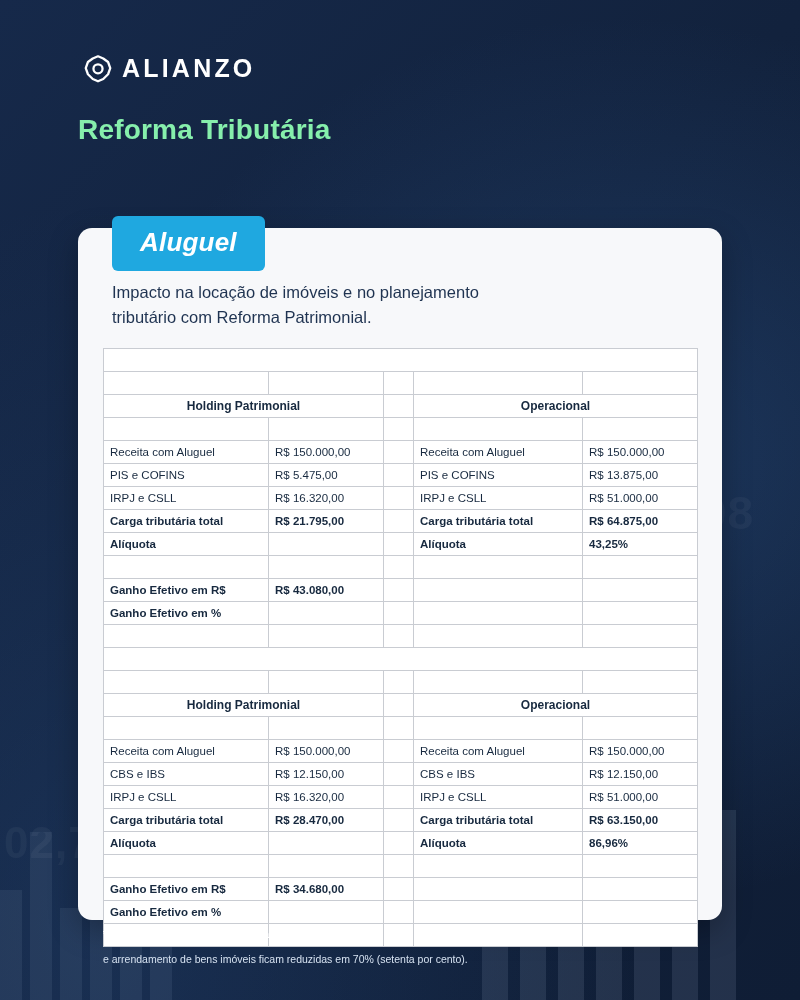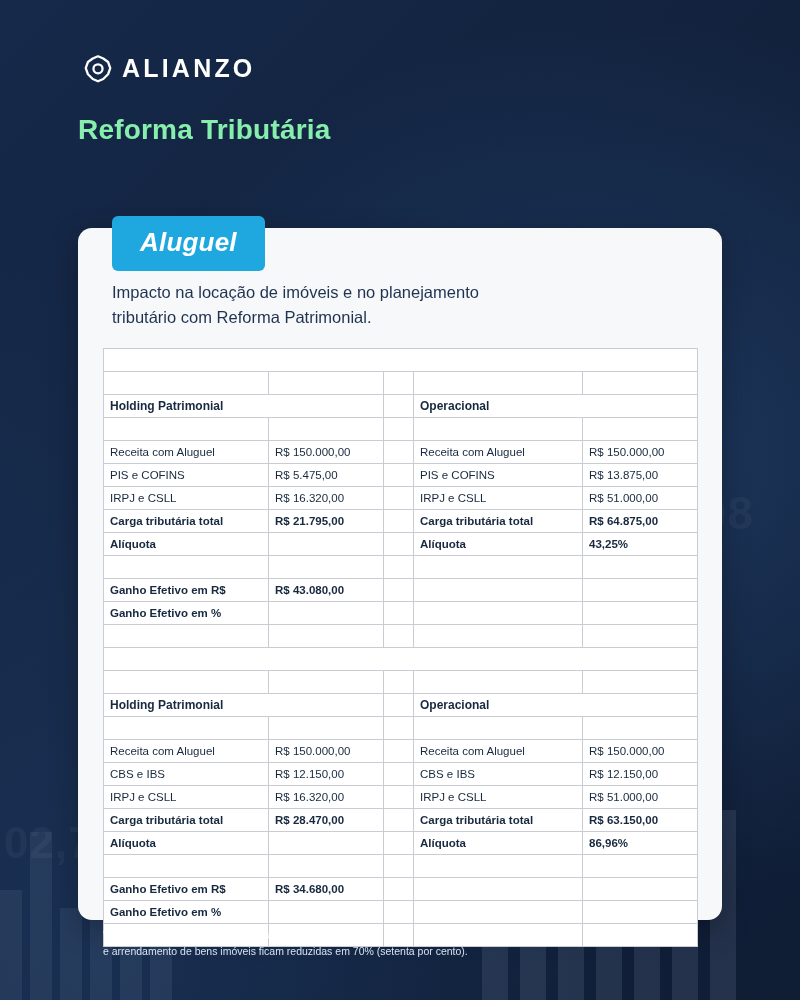--- a/index.html
+++ b/index.html
@@ -169,20 +169,21 @@
     background: #0d2269;
     color: #ffffff;
     font-weight: 700;
     text-align: center;
     height: 24px;
     font-size: 12px;
     border: 1px solid #0d2269;
   }
   td.grouphead {
     font-weight: 700;
+    text-align: center;
     font-size: 12px;
     height: 25px;
   }
   td.spacer {
     height: 14px;
   }
   td.blank {
     background: #ffffff;
   }
   td.num {
@@ -206,21 +207,21 @@
   .footnote {
     position: absolute;
     left: 103px;
     top: 928px;
     width: 600px;
   }
   .footnote .fn-bold {
     color: #ffffff;
     font-size: 11.5px;
     font-weight: 700;
-    margin-bottom: 4px;
+    margin-bottom: 12px;
   }
   .footnote .fn-text {
     color: #d6e2f1;
     font-size: 10.5px;
     line-height: 1.45;
   }
 </style>
 </head>
 <body>
 

